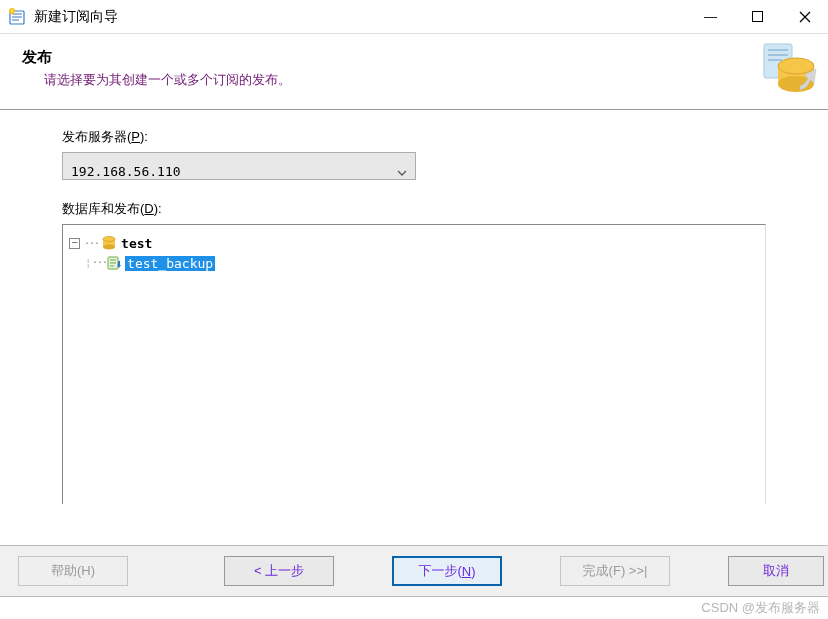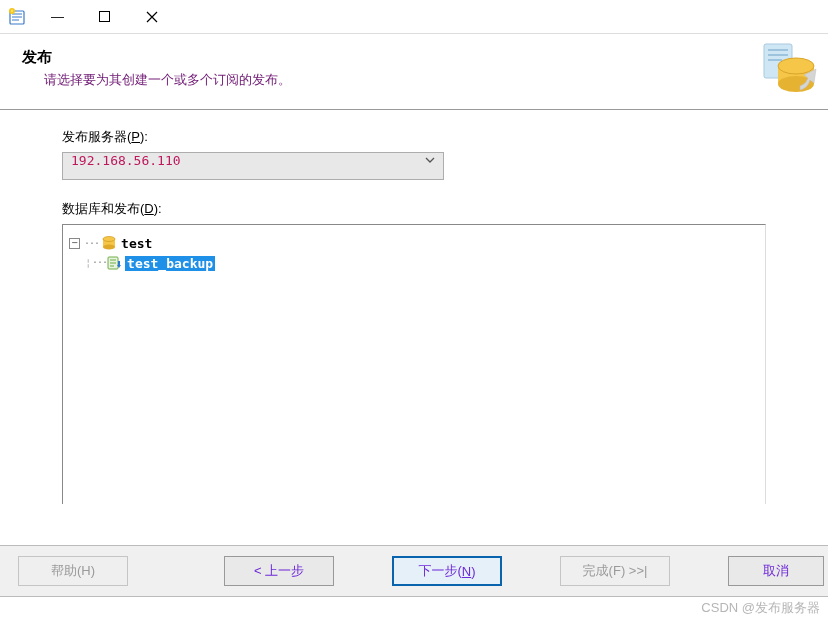--- a/index.html
+++ b/index.html
@@ -36,29 +36,29 @@
     .header .desc { font-size: 13px; margin-left: 22px; color: #701a75; }
     .header-icon { position: absolute; right: 8px; top: 6px; width: 60px; height: 60px; }
 
     .content {
       padding: 18px 62px 0 62px;
     }
     .field-label { font-size: 13px; margin-bottom: 6px; }
     .underline { text-decoration: underline; }
     .combo {
       display: flex;
-      align-items: flex-start;
+      align-items: flex-end;
       height: 28px;
-      width: 382px;
+      width: 354px;
       background: #e8e8e8;
       border: 1px solid #adadad;
       padding: 0 8px;
       font-family: "SimSun", "NSimSun", monospace;
       font-size: 13px;
-      color: #be185d;
+      color: #000000;
       margin-bottom: 20px;
       position: relative;
     }
     .combo .val { flex: 1; }
     .combo .chev { color: #444; font-size: 11px; }
 
     .tree-box {
       width: 704px;
       height: 280px;
       border-left: 1px solid #888;
@@ -72,21 +72,21 @@
       overflow: hidden;
     }
     .tree-row { display: flex; align-items: center; height: 20px; }
     .toggle-box { width: 11px; height: 11px; border: 1px solid #888; display: flex; align-items: center; justify-content: center; font-size: 10px; line-height: 1; color: #555; margin-right: 2px; }
     .dots { color: #888; letter-spacing: -1px; font-size: 10px; margin: 0 2px; }
     .db-ico { width: 16px; height: 16px; margin-right: 4px; }
     .pub-ico { width: 16px; height: 16px; margin-right: 2px; }
     .tree-label { font-family: Consolas, "NSimSun", monospace; font-size: 13px; font-weight: bold; }
     .tree-child { margin-left: 14px; display: flex; align-items: center; }
     .connector { font-family: monospace; color: #888; font-size: 10px; letter-spacing: -1px; white-space: pre; }
-    .selected { background: #1e90e8; color: #fff; padding: 0 2px; display: inline-block; font-family: Consolas, monospace; font-weight: bold; }
+    .selected { background: #1e90e8; color: #fff; padding: 0 2px; display: inline-block; font-family: Consolas, monospace; font-weight: normal; }
 
     .button-bar {
       position: absolute;
       bottom: 22px;
       left: 0; right: 0;
       height: 52px;
       border-top: 1px solid #bbb;
       border-bottom: 1px solid #bbb;
       display: flex;
       align-items: center;
@@ -114,20 +114,21 @@
 </head>
 <body>
 
 <div class="titlebar">
   <svg class="icon-wiz" viewBox="0 0 18 18">
     <rect x="2" y="3" width="14" height="13" rx="1" fill="#fff" stroke="#3a7ac8" stroke-width="1.2"></rect>
     <path d="M4 6h10M4 9h10M4 12h7" stroke="#3a7ac8" stroke-width="1"></path>
     <circle cx="4" cy="3" r="3" fill="#f5c518"></circle>
     <path d="M4 1 L5 3 L4 5 L3 3 Z" fill="#ffe87a"></path>
   </svg>
+  <span class="title">新建订阅向导</span>
   <div class="winbtns">
     <div class="winbtn">—</div>
     <div class="winbtn">
       <svg width="11" height="11" viewBox="0 0 11 11">
           <rect x="0.5" y="0.5" width="10" height="10" fill="none" stroke="#000" stroke-width="1"></rect>
         </svg>
     </div>
     <div class="winbtn close">
       <svg width="12" height="12" viewBox="0 0 12 12">
           <path d="M1 1 L11 11 M11 1 L1 11" stroke="#000" stroke-width="1.2"></path>

